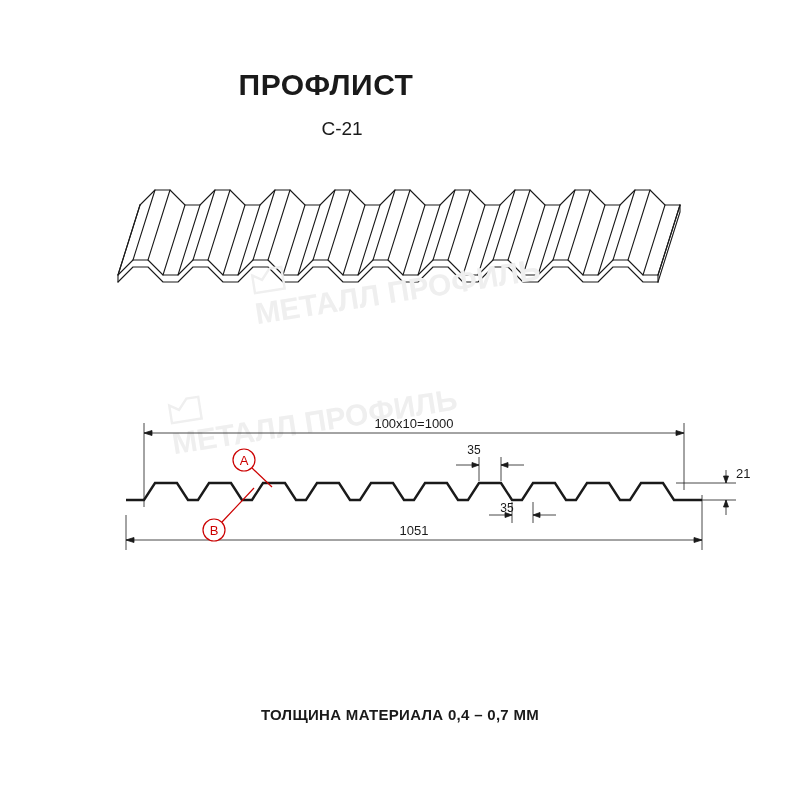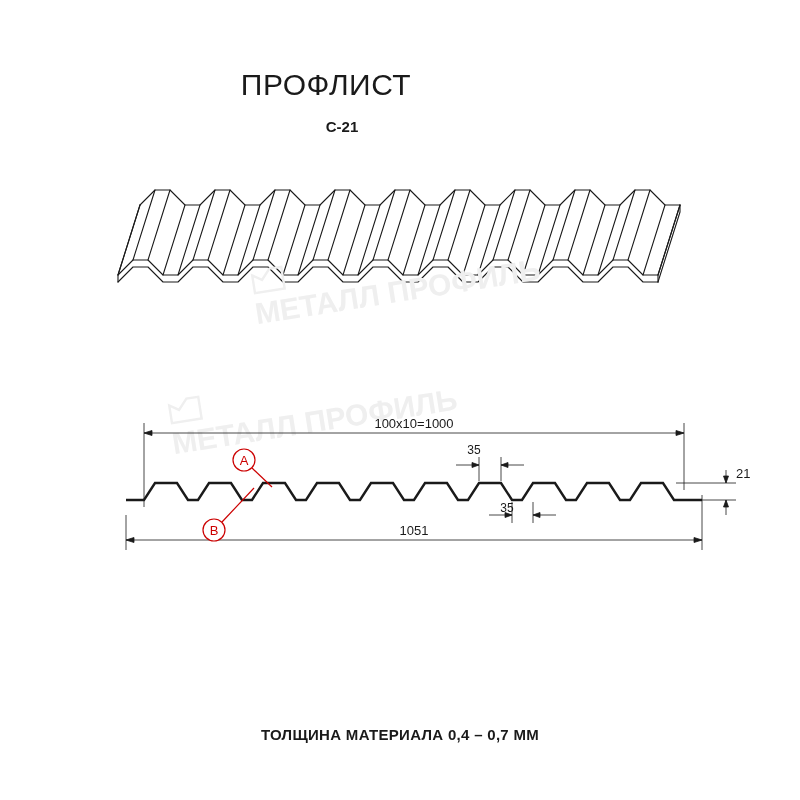--- a/index.html
+++ b/index.html
@@ -20,42 +20,41 @@
     width: 800px;
     height: 800px;
   }
   .title {
     position: absolute;
     top: 68px;
     left: 0;
     width: 652px;
     text-align: center;
     font-size: 30px;
-    font-weight: normal;
+    font-weight: bold;
     letter-spacing: 0.5px;
   }
   .subtitle {
     position: absolute;
     top: 118px;
     left: 0;
     width: 684px;
     text-align: center;
-    font-size: 15px;
-    font-weight: bold;
+    font-size: 19px;
+    font-weight: normal;
   }
   .footer {
     position: absolute;
     top: 706px;
     left: 0;
     width: 800px;
     text-align: center;
     font-size: 15px;
     font-weight: bold;
     letter-spacing: 0.3px;
-    margin-top: 20px;
   }
   .iso-wrap {
     position: absolute;
     left: 100px;
     top: 170px;
     width: 600px;
     height: 150px;
   }
   .draw-wrap {
     position: absolute;

